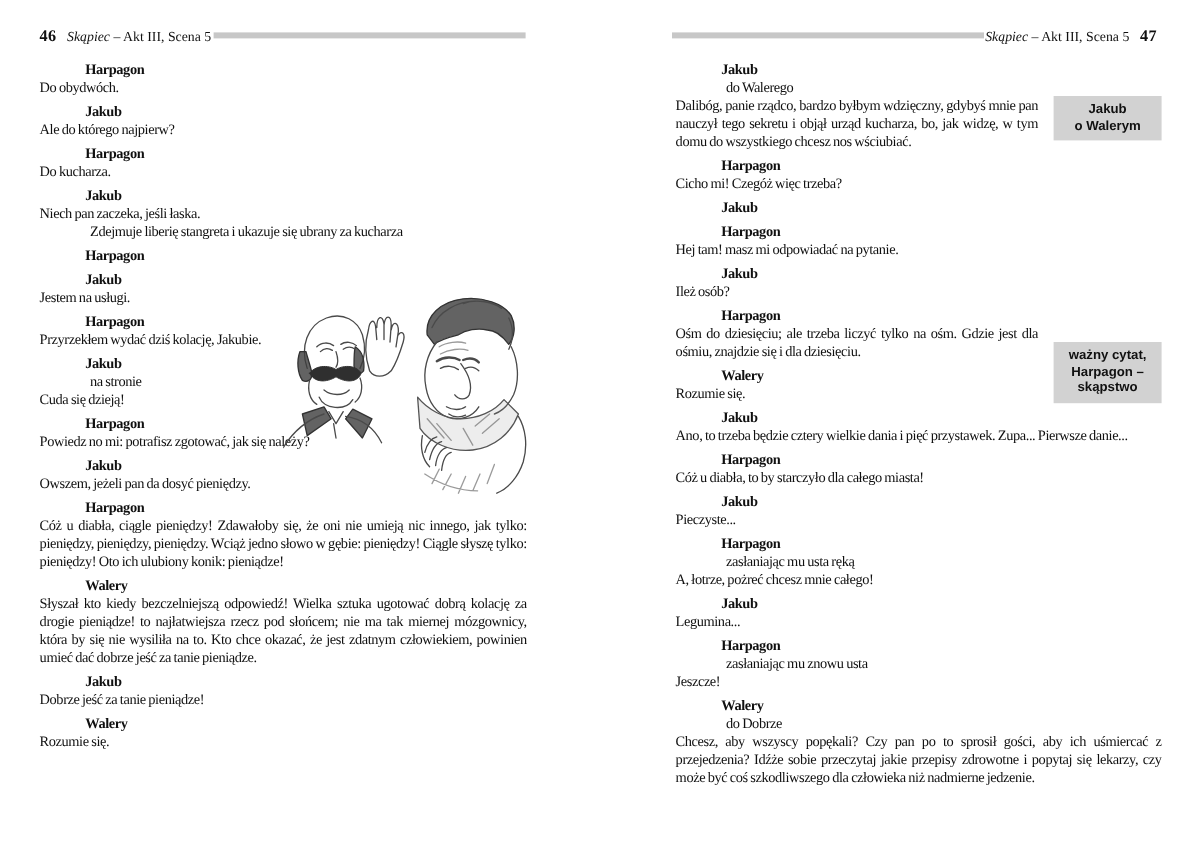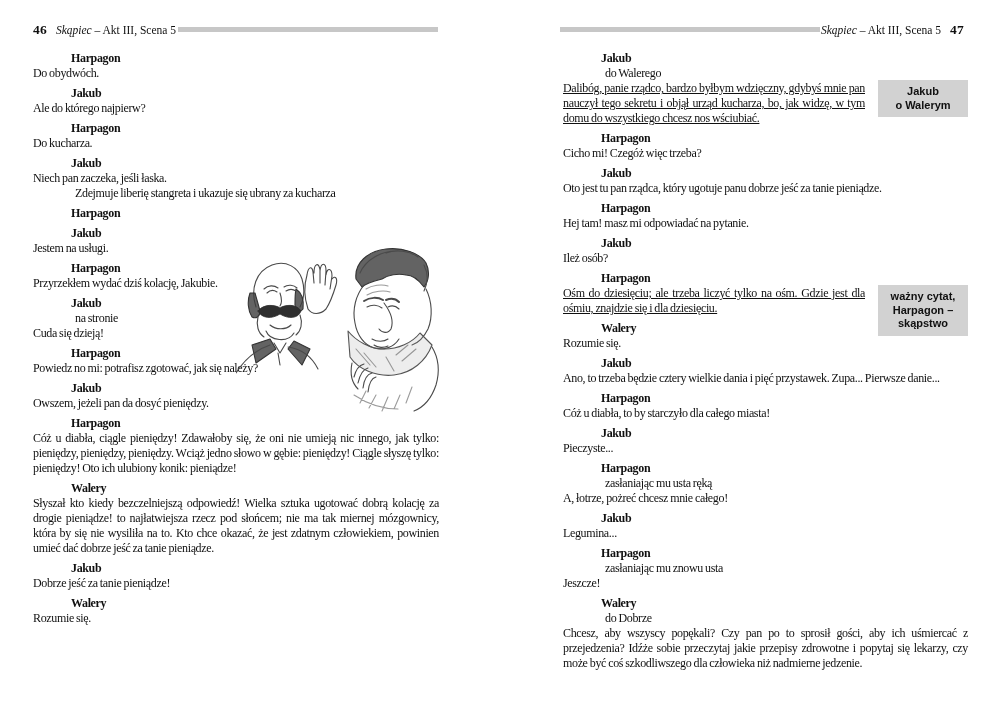--- a/index.html
+++ b/index.html
@@ -28,21 +28,21 @@
 
   
   .pbody { position:absolute; top:51px; width:406px; font-size:12px; line-height:15px;
            letter-spacing:-0.35px; word-spacing:-0.5px; }
   #left-body { left:33px; }
   #right-body { left:63px; width:405px; }
   .entry { margin-bottom:5px; }
   .speaker { font-weight:bold; text-indent:38px; }
   .direction { text-indent:42px; }
   .line { text-align:justify; }
-  .line.narrow { width:302px;text-decoration:underline; }
+  .line.narrow { width:302px; }
 
   
   .margin-note {
     position:absolute; left:378px; width:90px;
     background:var(--notebg,#d2d2d2);
     font-family:"Liberation Sans", sans-serif;
     font-weight:bold; font-size:11px; line-height:13.5px;
     text-align:center; padding:5px 2px;
     letter-spacing:0;
   }
@@ -176,21 +176,20 @@
           <div class="speaker">Jakub</div>
           <div class="direction">do Walerego</div>
           <div class="line narrow">Dalibóg, panie rządco, bardzo byłbym wdzięczny, gdybyś mnie pan nauczył tego sekretu i objął urząd kucharza, bo, jak widzę, w tym domu do wszystkiego chcesz nos wściubiać.</div>
         </div>
         <div class="entry">
           <div class="speaker">Harpagon</div>
           <div class="line">Cicho mi! Czegóż więc trzeba?</div>
         </div>
         <div class="entry">
           <div class="speaker">Jakub</div>
-          <div class="line">Oto jest tu pan rządca, który ugotuje panu dobrze jeść za tanie pieniądze.</div>
         </div>
         <div class="entry">
           <div class="speaker">Harpagon</div>
           <div class="line">Hej tam! masz mi odpowiadać na pytanie.</div>
         </div>
         <div class="entry">
           <div class="speaker">Jakub</div>
           <div class="line">Ileż osób?</div>
         </div>
         <div class="entry">

